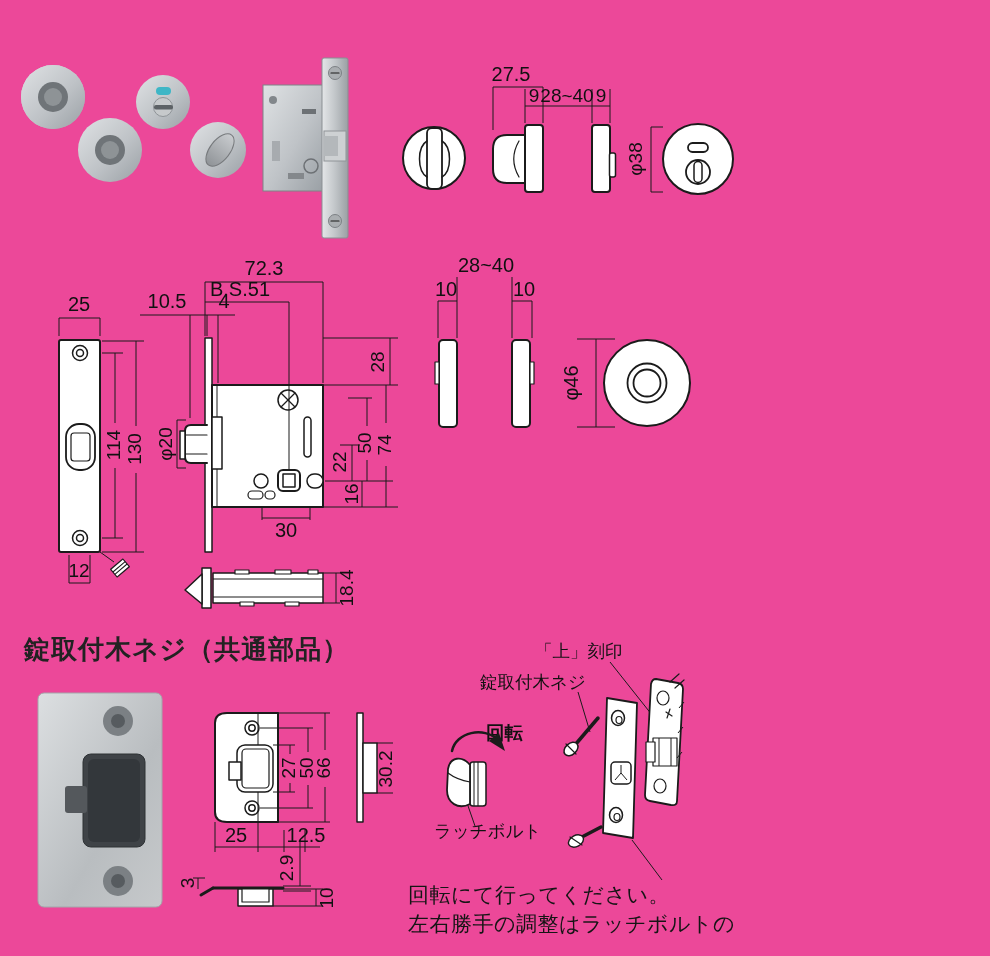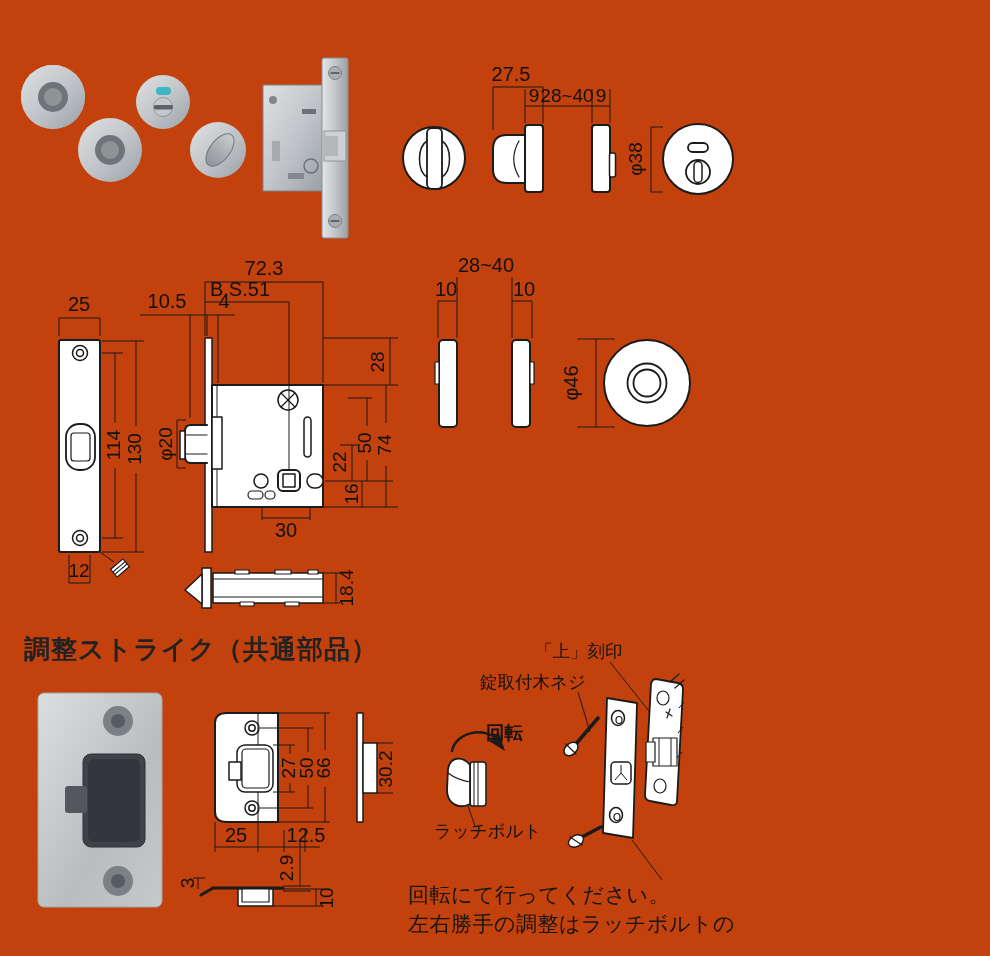--- a/index.html
+++ b/index.html
@@ -1,16 +1,16 @@
 <!DOCTYPE html>
 <html><head>
 <meta charset="utf-8">
 <style>
   html,body{margin:0;padding:0;background:#fff;}
-  #canvas{position:relative;width:990px;height:956px;background:#c2410c;overflow:hidden;
+  #canvas{position:relative;width:990px;height:956px;background:#ec4899;overflow:hidden;
           font-family:"Liberation Sans","DejaVu Sans",sans-serif;color:#111;}
   .abs{position:absolute;}
   svg{display:block;overflow:visible;}
   .ln{stroke:#1b1b1b;fill:none;stroke-linecap:round;stroke-linejoin:round;}
   .o2{stroke-width:2;}
   .o18{stroke-width:1.8;}
   .o15{stroke-width:1.5;}
   .o12{stroke-width:1.2;}
   .d{stroke:#1b1b1b;stroke-width:1;fill:none;}
   .fw{fill:#ffffff;}
@@ -309,21 +309,21 @@
       <line x1="166" y1="89" x2="166" y2="177" class="d"></line>
       <text class="dim" transform="rotate(-90 143 133)" x="143" y="133" text-anchor="middle" dominant-baseline="middle">φ46</text>
     </g>
     <g>
       <circle cx="217" cy="133" r="43" class="ln o2 fw"></circle>
       <circle cx="217" cy="133" r="19.5" class="ln o18 fw"></circle>
       <circle cx="217" cy="133" r="13.5" class="ln o18 fw"></circle>
     </g>
   </svg>
 
-  <div class="abs heading" style="left:24px;top:632px;">調整ストライク（共通部品）</div>
+  <div class="abs heading" style="left:24px;top:632px;">錠取付木ネジ（共通部品）</div>
 
   <svg class="abs" style="left:35px;top:690px;" width="135" height="222" viewBox="0 0 135 222">
     <defs>
       <linearGradient id="plateMetal" x1="0" y1="0" x2="1" y2="1">
         <stop offset="0" stop-color="#dcdfe1"></stop>
           <stop offset="0.6" stop-color="#b9bdc0"></stop>
           <stop offset="1" stop-color="#c6c9cb"></stop>
       </linearGradient>
     </defs>
     <rect x="3" y="3" width="124" height="214" rx="6" fill="url(#plateMetal)" stroke="#a3a7aa" stroke-width="1"></rect>

